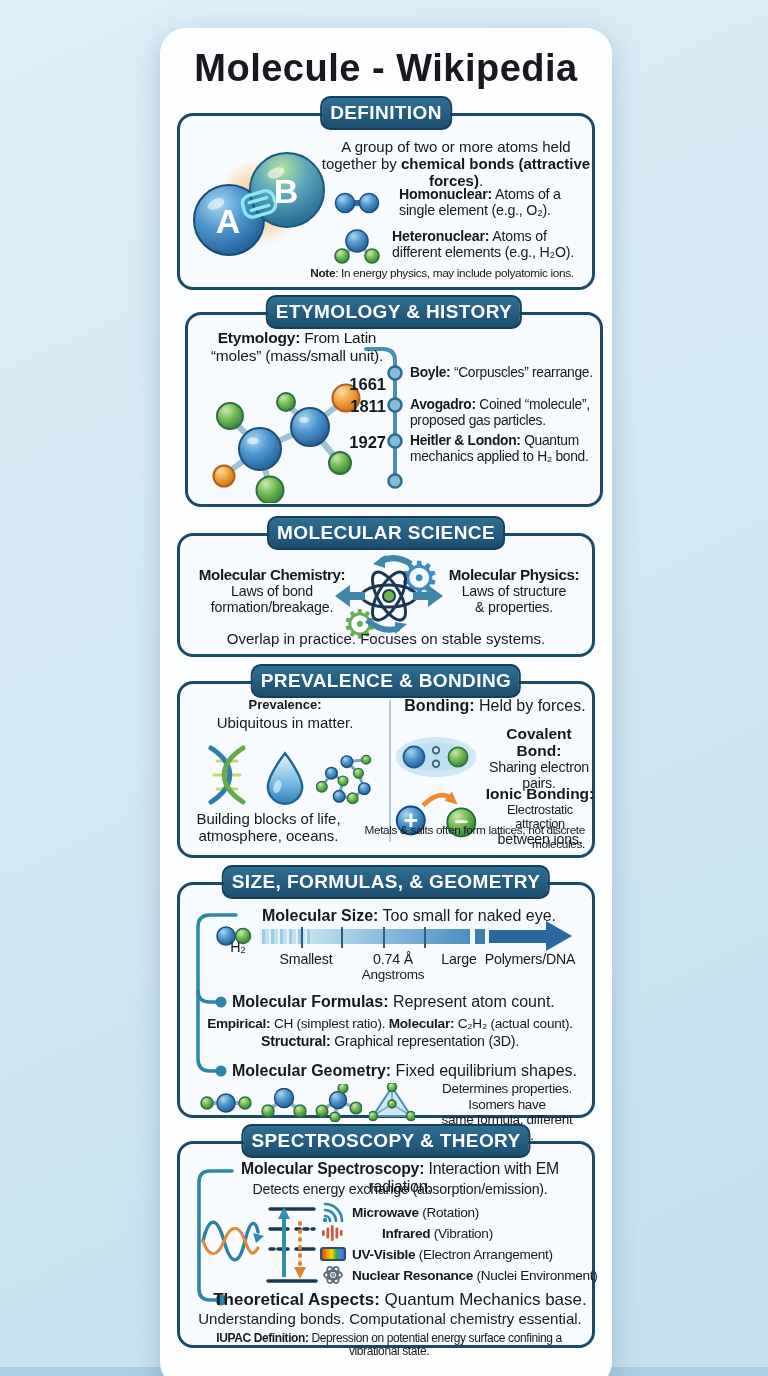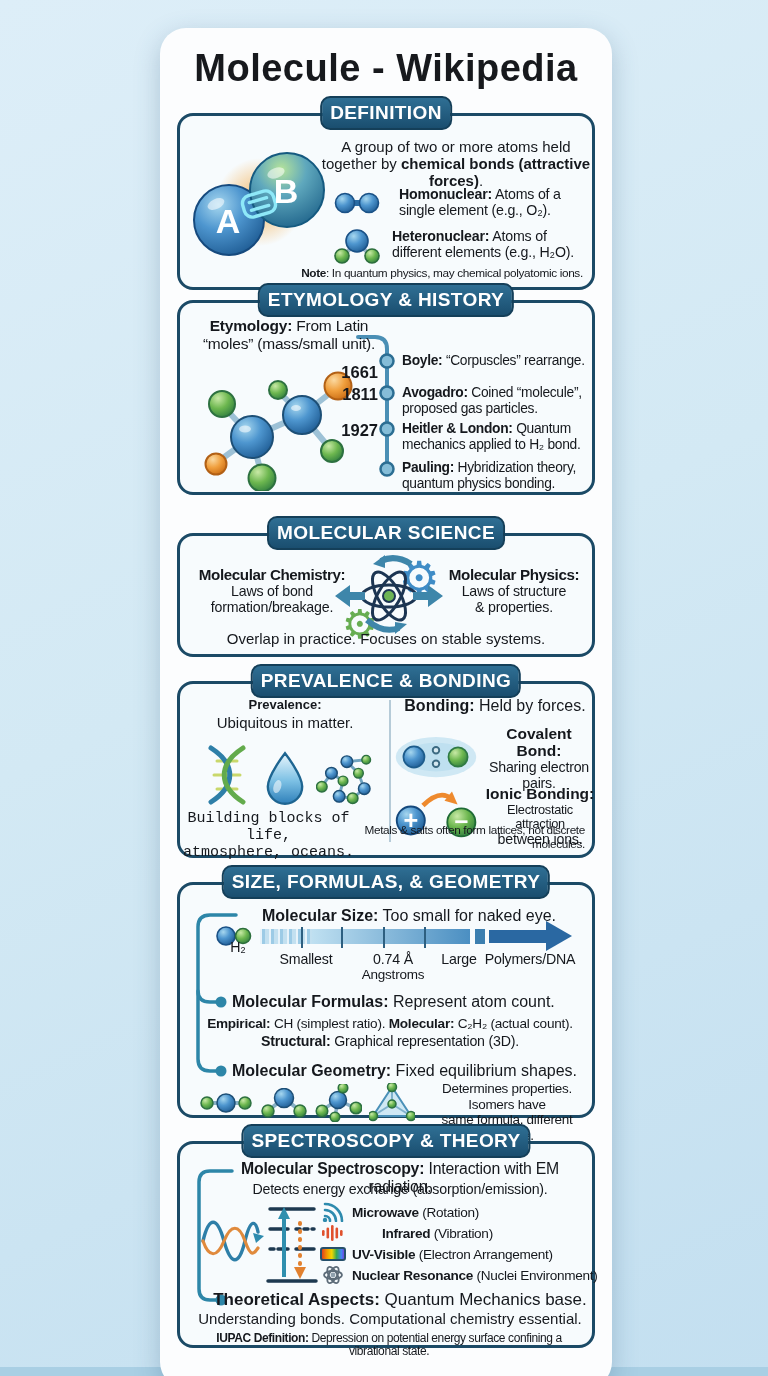--- a/index.html
+++ b/index.html
@@ -129,24 +129,24 @@
       <svg width="50" height="36" viewBox="0 0 50 36" style="margin-top:1px;flex:0 0 auto;">
         <line x1="25" y1="13" x2="11" y2="27" stroke="#9db8c8" stroke-width="4"></line>
         <line x1="25" y1="13" x2="39" y2="27" stroke="#9db8c8" stroke-width="4"></line>
         <circle cx="25" cy="12" r="11" fill="url(#gBlue)" stroke="#1a5186" stroke-width="1.6"></circle>
         <circle cx="10" cy="27" r="7" fill="url(#gGreen)" stroke="#2c6e3c" stroke-width="1.6"></circle>
         <circle cx="40" cy="27" r="7" fill="url(#gGreen)" stroke="#2c6e3c" stroke-width="1.6"></circle>
       </svg>
       <div class="t14" style="width:196px;"><b>Heteronuclear:</b><span> Atoms of different elements (e.g., H₂O).</span></div>
     </div>
 
-    <div class="bl c t12" style="left:120px;right:8px;bottom:7px;"><b>Note</b><span>: In quantum physics, may chemical polyatomic ions.</span></div>
-  </div>
-
-  <div class="sec" style="top:272px;height:195px;">
+    <div class="bl c t12" style="left:120px;right:8px;bottom:7px;"><b>Note</b><span>: In energy physics, may include polyatomic ions.</span></div>
+  </div>
+
+  <div class="sec" style="top:284px;height:195px;margin-left:8px;">
     <div class="badge">ETYMOLOGY &amp; HISTORY</div>
 
     <svg class="bl" style="left:0;top:0;" width="412" height="189" viewBox="0 0 412 189">
       <path d="M178,34 H195 Q207,34 207,46 V170" stroke="#4a8fb5" stroke-width="4" fill="none" stroke-linecap="round"></path>
       <g fill="#85bdd8" stroke="#2c6e93" stroke-width="2.5">
         <circle cx="207" cy="58" r="6.5"></circle>
         <circle cx="207" cy="90" r="6.5"></circle>
         <circle cx="207" cy="126" r="6.5"></circle>
         <circle cx="207" cy="166" r="6.5"></circle>
       </g>
@@ -179,21 +179,20 @@
       <ellipse cx="104" cy="49" rx="5" ry="3" fill="#fff" opacity=".55"></ellipse>
     </svg>
 
     <div class="bl tl-year" style="left:150px;top:60px;">1661</div>
     <div class="bl tl-year" style="left:150px;top:82px;">1811</div>
     <div class="bl tl-year" style="left:150px;top:118px;">1927</div>
 
     <div class="bl tl-entry" style="left:222px;top:50px;"><b>Boyle:</b><span> “Corpuscles” rearrange.</span></div>
     <div class="bl tl-entry" style="left:222px;top:82px;"><b>Avogadro:</b><span> Coined “molecule”, proposed gas particles.</span></div>
     <div class="bl tl-entry" style="left:222px;top:118px;"><b>Heitler &amp; London:</b><span> Quantum mechanics applied to H₂ bond.</span></div>
-    <div class="bl tl-entry" style="left:222px;top:157px;"><b>Pauling:</b><span> Hybridization theory, quantum physics bonding.</span></div>
   </div>
 
   <div class="sec" style="top:505px;height:124px;">
     <div class="badge">MOLECULAR SCIENCE</div>
 
     <div class="bl c" style="left:16px;top:30px;width:152px;">
       <div style="font-size:15.2px;line-height:17px;letter-spacing:-.4px;"><b>Molecular Chemistry:</b></div>
       <div class="t14">Laws of bond</div>
       <div class="t14">formation/breakage.</div>
     </div>
@@ -264,21 +263,21 @@
         <circle cx="28" cy="30" r="5" fill="url(#gGreen)" stroke="#2d7140" stroke-width="1.5"></circle>
         <circle cx="24" cy="46" r="6" fill="url(#gBlue)" stroke="#1d4f76" stroke-width="1.5"></circle>
         <circle cx="38" cy="48" r="5.5" fill="url(#gGreen)" stroke="#2d7140" stroke-width="1.5"></circle>
         <circle cx="50" cy="38" r="6" fill="url(#gBlue)" stroke="#1d4f76" stroke-width="1.5"></circle>
         <circle cx="44" cy="22" r="5" fill="url(#gGreen)" stroke="#2d7140" stroke-width="1.5"></circle>
         <circle cx="32" cy="10" r="6" fill="url(#gBlue)" stroke="#1d4f76" stroke-width="1.5"></circle>
         <circle cx="52" cy="8" r="4.5" fill="url(#gGreen)" stroke="#2d7140" stroke-width="1.5"></circle>
       </svg>
     </div>
 
-    <div class="bl c t15" style="left:0;top:126px;width:177px;font-family:Liberation Mono, monospace;">
+    <div class="bl c t15" style="left:0;top:126px;width:177px;">
       <div>Building blocks of life,</div>
       <div>atmosphere, oceans.</div>
     </div>
 
     <div class="bl c t16" style="left:216px;top:13px;width:198px;"><b>Bonding:</b><span> Held by forces.</span></div>
 
     <div class="bl row" style="left:213px;top:42px;width:202px;gap:4px;">
       <svg width="86" height="46" viewBox="0 0 88 48" style="margin-top:8px;flex:0 0 auto;">
         <ellipse cx="44" cy="24" rx="42" ry="21" fill="#cfe8f4"></ellipse>
         <ellipse cx="44" cy="24" rx="33" ry="15" fill="#bfe0f0"></ellipse>

